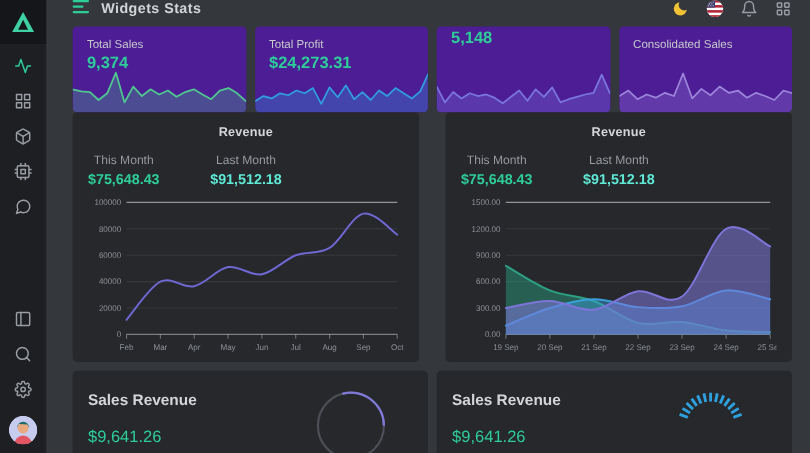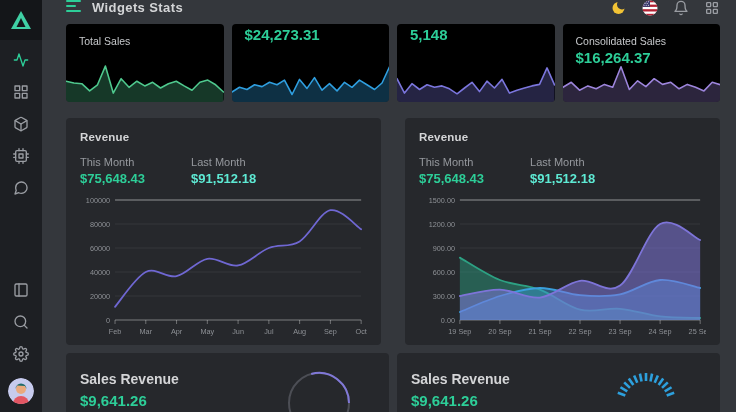--- a/index.html
+++ b/index.html
@@ -25,38 +25,38 @@
   .hamburger i:nth-child(1){ width:15px;} .hamburger i:nth-child(2){ width:10px;} .hamburger i:nth-child(3){ width:15px;}
   .page-title { font-size:13px; font-weight:bold; color:#d4d5d7; letter-spacing:.4px; }
   .topbar-icons { margin-left:auto; display:flex; align-items:center; gap:15px; }
   .tb-icon { width:16px; height:16px; cursor:pointer; color:#9a9da3; display:flex; align-items:center; justify-content:center; }
   .tb-icon svg { width:16px; height:16px; }
   .bell svg, .apps svg { stroke:currentColor; fill:none; stroke-width:2; stroke-linecap:round; stroke-linejoin:round; }
 
   
   .content { padding:8px 16px 0 24px; }
   .stat-row { display:grid; grid-template-columns:repeat(4,1fr); gap:8px; }
-  .stat-card { position:relative; height:78px; background:#000000; border-radius:4px; overflow:hidden; }
+  .stat-card { position:relative; height:78px; background:#4c1d95; border-radius:4px; overflow:hidden; }
   .stat-card .label { font-size:10.5px; color:#c6c8cb; padding:11px 13px 0; }
   .stat-card .value { font-size:15px; font-weight:bold; color:#2dce98; padding:2px 13px 0; }
   .spark { position:absolute; left:0; right:0; bottom:0; width:100%; height:40px; display:block; }
 
-  .rev-row { display:grid; grid-template-columns:1fr 1fr; gap:24px; margin-top:16px; }
+  .rev-row { display:grid; grid-template-columns:1fr 1fr; gap:24px; margin-top:0;text-align:center; }
   .rev-card { height:227px; background:#26282c; border-radius:4px; padding:13px 14px; overflow:hidden; }
   .rev-title { font-size:11.5px; font-weight:bold; color:#d4d5d7; letter-spacing:.2px; }
   .rev-stats { display:flex; gap:46px; margin-top:13px; }
   .rev-stat .sub { font-size:11px; color:#96999e; }
   .rev-stat .amt { font-size:13px; font-weight:bold; margin-top:3px; }
   .amt.teal { color:#2dce98; } .amt.white { color:#5eead4; }
   .axis-chart { width:100%; height:152px; margin-top:8px; display:block; }
 
   .bottom-row { display:grid; grid-template-columns:1fr 1fr; gap:8px; margin-top:8px; }
   .bottom-card { position:relative; height:84px; background:#26282c; border-radius:4px; padding:18px 14px 0; overflow:hidden; }
   .bottom-card .title { font-size:14px; font-weight:bold; color:#d4d5d7; }
-  .bottom-card .value { font-size:15px; font-weight:bold; color:#2dce98; margin-top:5px; }
+  .bottom-card .value { font-size:15px; font-weight:normal; color:#2dce98; margin-top:18px; }
   .gauge { position:absolute; top:0; right:26px; width:96px; height:84px; }
 </style>
 </head>
 <body>
 
 <div class="app">
 
   <aside class="sidebar">
     <div class="logo-box">
       <svg width="22" height="20" viewBox="0 0 22 20">
@@ -190,42 +190,43 @@
             </svg>
           </span>
       </div>
     </header>
 
     <div class="content">
 
       <div class="stat-row">
         <div class="stat-card">
           <div class="label">Total Sales</div>
+          <div class="value">9,374</div>
           <svg class="spark" viewBox="0 0 160 40" preserveAspectRatio="none">
               <path d="M0.0,19.2L8.0,21.0L16.0,21.7L24.0,28.9L32.0,22.8L40.0,4.1L48.0,31.1L56.0,16.7L64.0,25.3L72.0,19.2L80.0,23.9L88.0,20.3L96.0,26.0L104.0,21.7L112.0,19.2L120.0,23.9L128.0,28.2L136.0,20.3L144.0,18.1L152.0,22.8L160.0,30.0L160,40L0,40Z" fill="rgba(79,201,142,0.28)" stroke="none"></path>
               <path d="M0.0,19.2L8.0,21.0L16.0,21.7L24.0,28.9L32.0,22.8L40.0,4.1L48.0,31.1L56.0,16.7L64.0,25.3L72.0,19.2L80.0,23.9L88.0,20.3L96.0,26.0L104.0,21.7L112.0,19.2L120.0,23.9L128.0,28.2L136.0,20.3L144.0,18.1L152.0,22.8L160.0,30.0" fill="none" stroke="#4fc98e" stroke-width="1.6" stroke-linejoin="round" stroke-linecap="round"></path>
             </svg>
         </div>
         <div class="stat-card">
+          <div class="label">Total Profit</div>
           <div class="value">$24,273.31</div>
           <svg class="spark" viewBox="0 0 160 40" preserveAspectRatio="none">
               <path d="M0.0,30.0L7.6,25.3L15.2,27.5L22.9,22.8L30.5,24.6L38.1,20.3L45.7,22.8L53.3,18.1L61.0,32.5L68.6,17.4L76.2,26.4L83.8,15.6L91.4,28.2L99.0,21.7L106.7,28.9L114.3,20.3L121.9,25.3L129.5,18.1L137.1,22.8L144.8,27.5L152.4,21.0L160.0,4.8L160,40L0,40Z" fill="rgba(47,159,224,0.30)" stroke="none"></path>
               <path d="M0.0,30.0L7.6,25.3L15.2,27.5L22.9,22.8L30.5,24.6L38.1,20.3L45.7,22.8L53.3,18.1L61.0,32.5L68.6,17.4L76.2,26.4L83.8,15.6L91.4,28.2L99.0,21.7L106.7,28.9L114.3,20.3L121.9,25.3L129.5,18.1L137.1,22.8L144.8,27.5L152.4,21.0L160.0,4.8" fill="none" stroke="#2f9fe0" stroke-width="1.6" stroke-linejoin="round" stroke-linecap="round"></path>
             </svg>
         </div>
         <div class="stat-card">
           <div class="value">5,148</div>
           <svg class="spark" viewBox="0 0 160 40" preserveAspectRatio="none">
               <path d="M0.0,16.7L7.6,31.1L15.2,21.7L22.9,27.5L30.5,22.8L38.1,25.3L45.7,23.9L53.3,26.8L61.0,31.8L68.6,26.0L76.2,20.3L83.8,29.6L91.4,19.2L99.0,26.0L106.7,17.4L114.3,31.1L121.9,28.2L129.5,26.0L137.1,23.9L144.8,22.4L152.4,5.9L160.0,22.8L160,40L0,40Z" fill="rgba(123,118,221,0.30)" stroke="none"></path>
               <path d="M0.0,16.7L7.6,31.1L15.2,21.7L22.9,27.5L30.5,22.8L38.1,25.3L45.7,23.9L53.3,26.8L61.0,31.8L68.6,26.0L76.2,20.3L83.8,29.6L91.4,19.2L99.0,26.0L106.7,17.4L114.3,31.1L121.9,28.2L129.5,26.0L137.1,23.9L144.8,22.4L152.4,5.9L160.0,22.8" fill="none" stroke="#7b76dd" stroke-width="1.6" stroke-linejoin="round" stroke-linecap="round"></path>
             </svg>
         </div>
         <div class="stat-card">
           <div class="label">Consolidated Sales</div>
-          <div class="value">$16,264.37</div>
           <svg class="spark" viewBox="0 0 160 40" preserveAspectRatio="none">
               <path d="M0.0,25.3L8.4,20.3L16.8,28.2L25.3,23.9L33.7,26.8L42.1,22.4L50.5,25.3L58.9,4.8L67.4,27.5L75.8,18.8L84.2,24.6L92.6,16.7L101.1,22.4L109.5,20.3L117.9,26.8L126.3,22.4L134.7,25.3L143.2,28.9L151.6,20.3L160.0,22.8L160,40L0,40Z" fill="rgba(157,133,220,0.28)" stroke="none"></path>
               <path d="M0.0,25.3L8.4,20.3L16.8,28.2L25.3,23.9L33.7,26.8L42.1,22.4L50.5,25.3L58.9,4.8L67.4,27.5L75.8,18.8L84.2,24.6L92.6,16.7L101.1,22.4L109.5,20.3L117.9,26.8L126.3,22.4L134.7,25.3L143.2,28.9L151.6,20.3L160.0,22.8" fill="none" stroke="#9d85dc" stroke-width="1.6" stroke-linejoin="round" stroke-linecap="round"></path>
             </svg>
         </div>
       </div>
 
       <div class="rev-row">
         <div class="rev-card">
           <div class="rev-title">Revenue</div>

